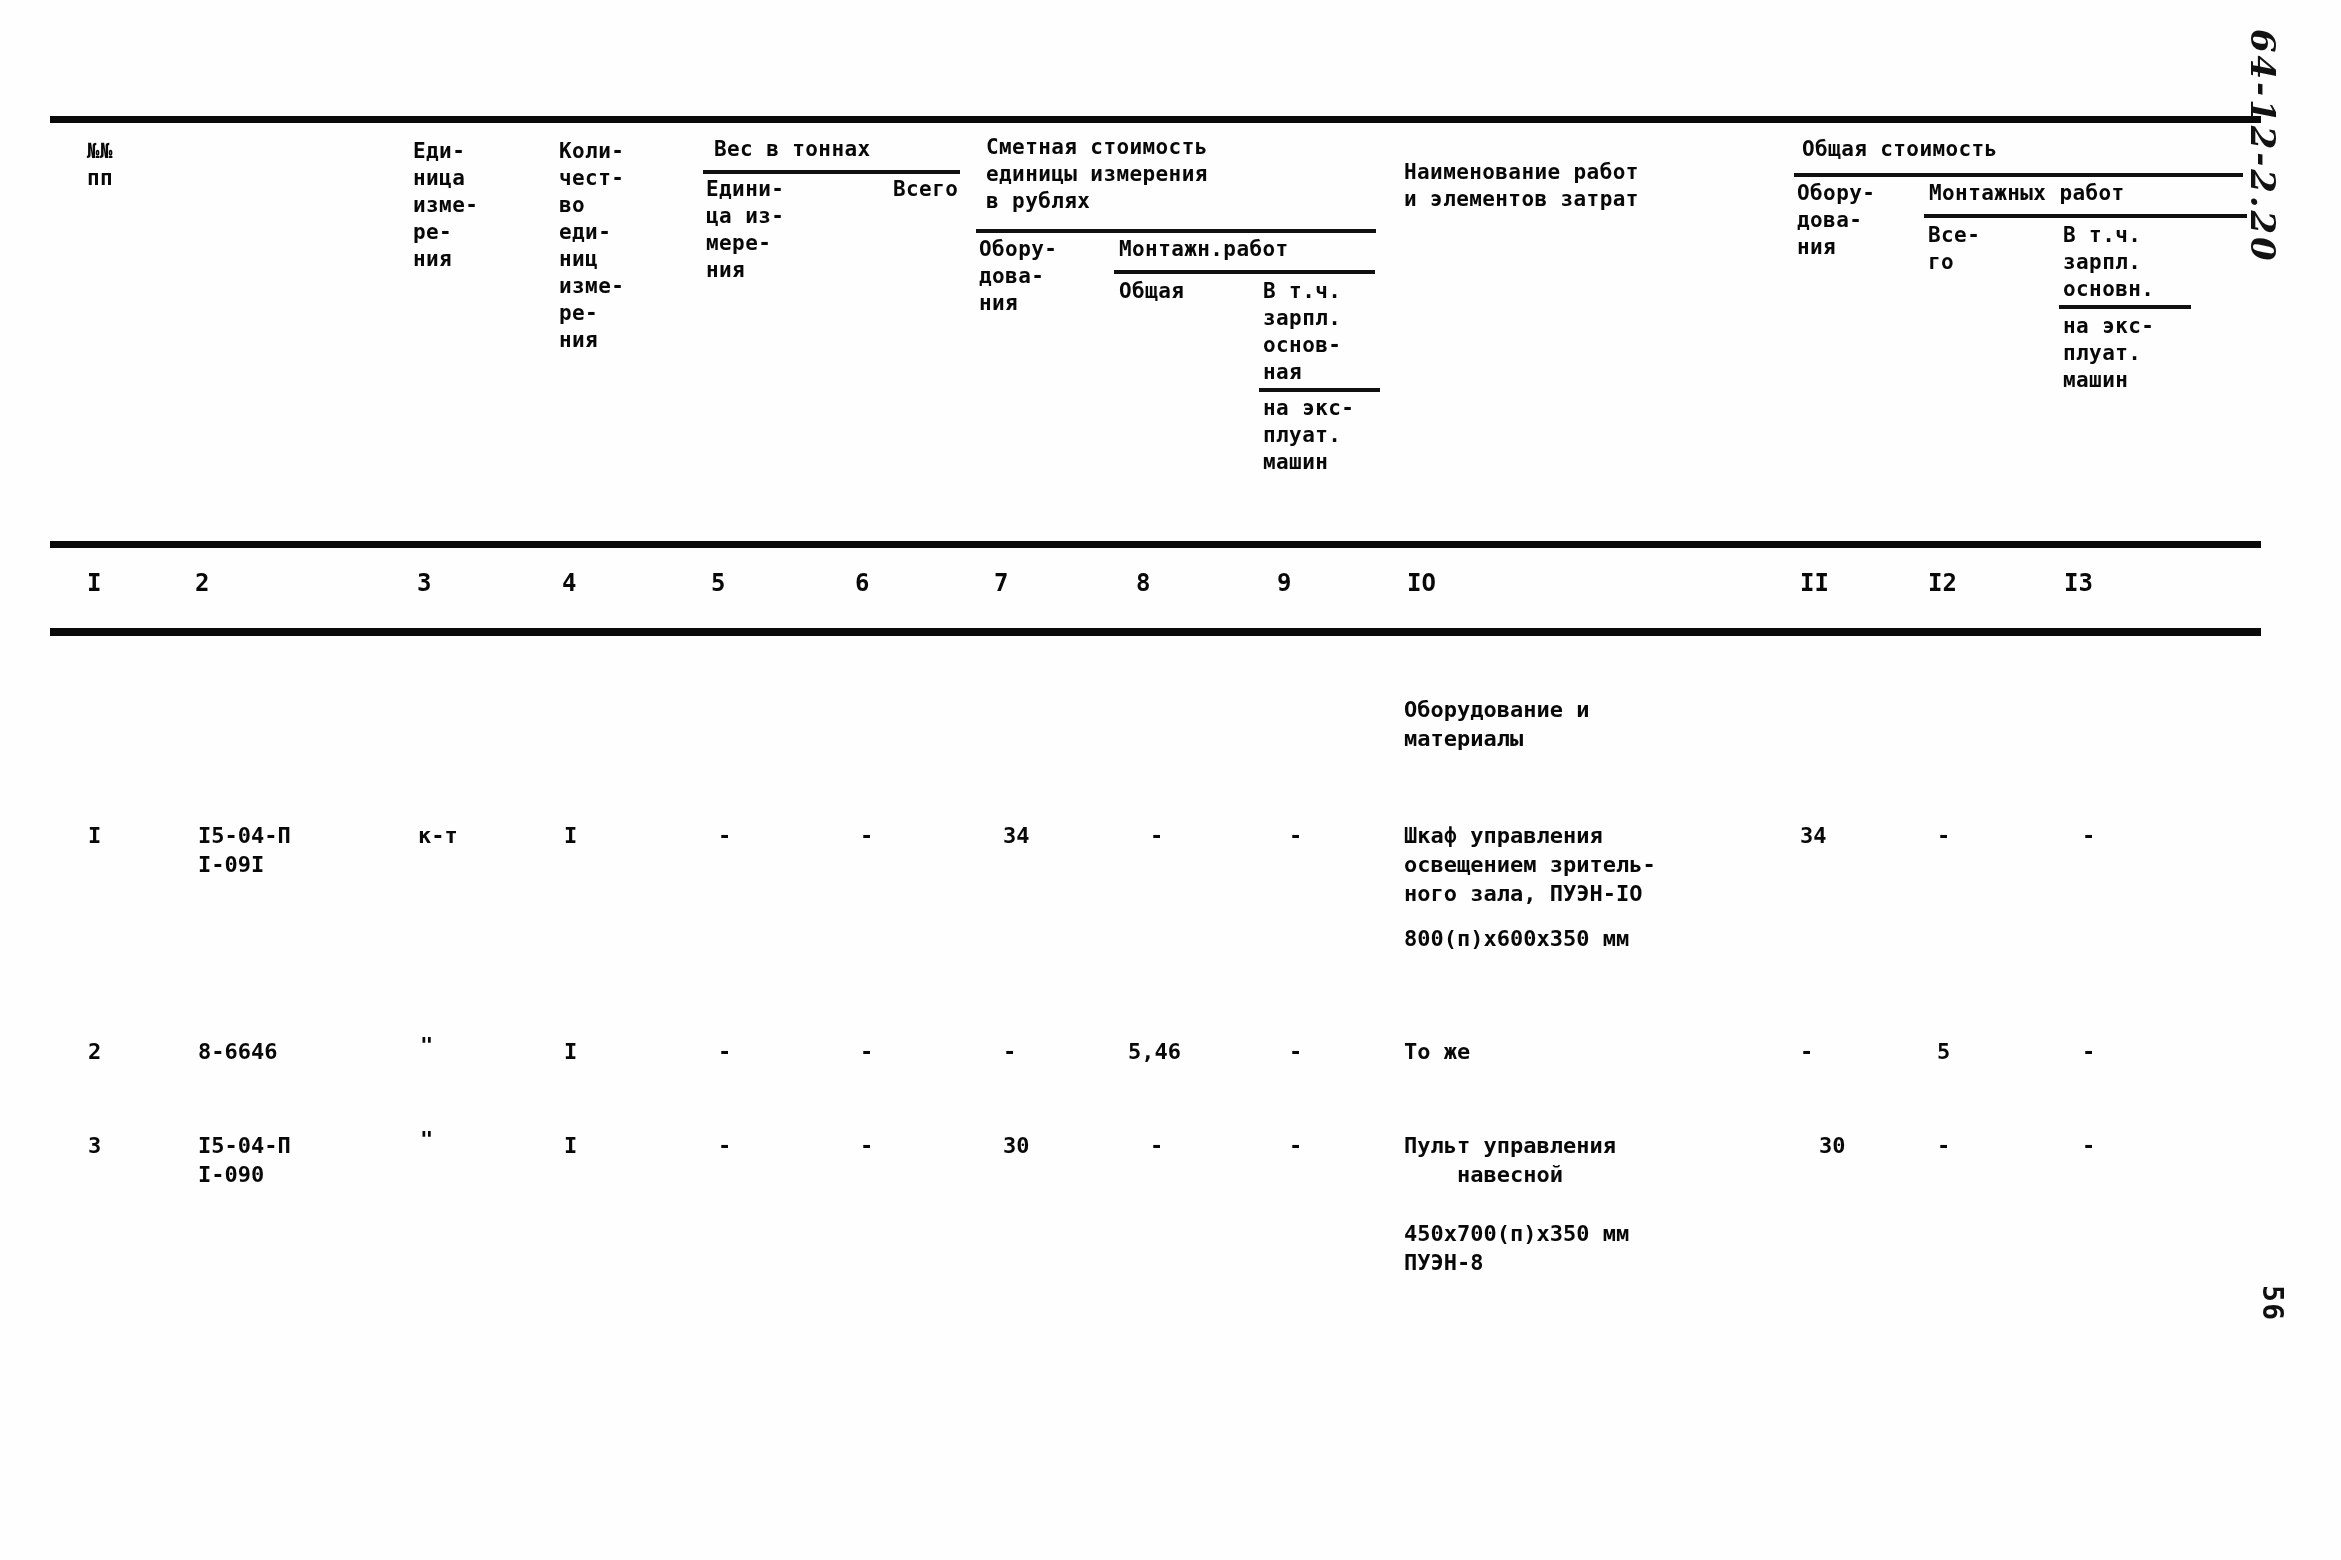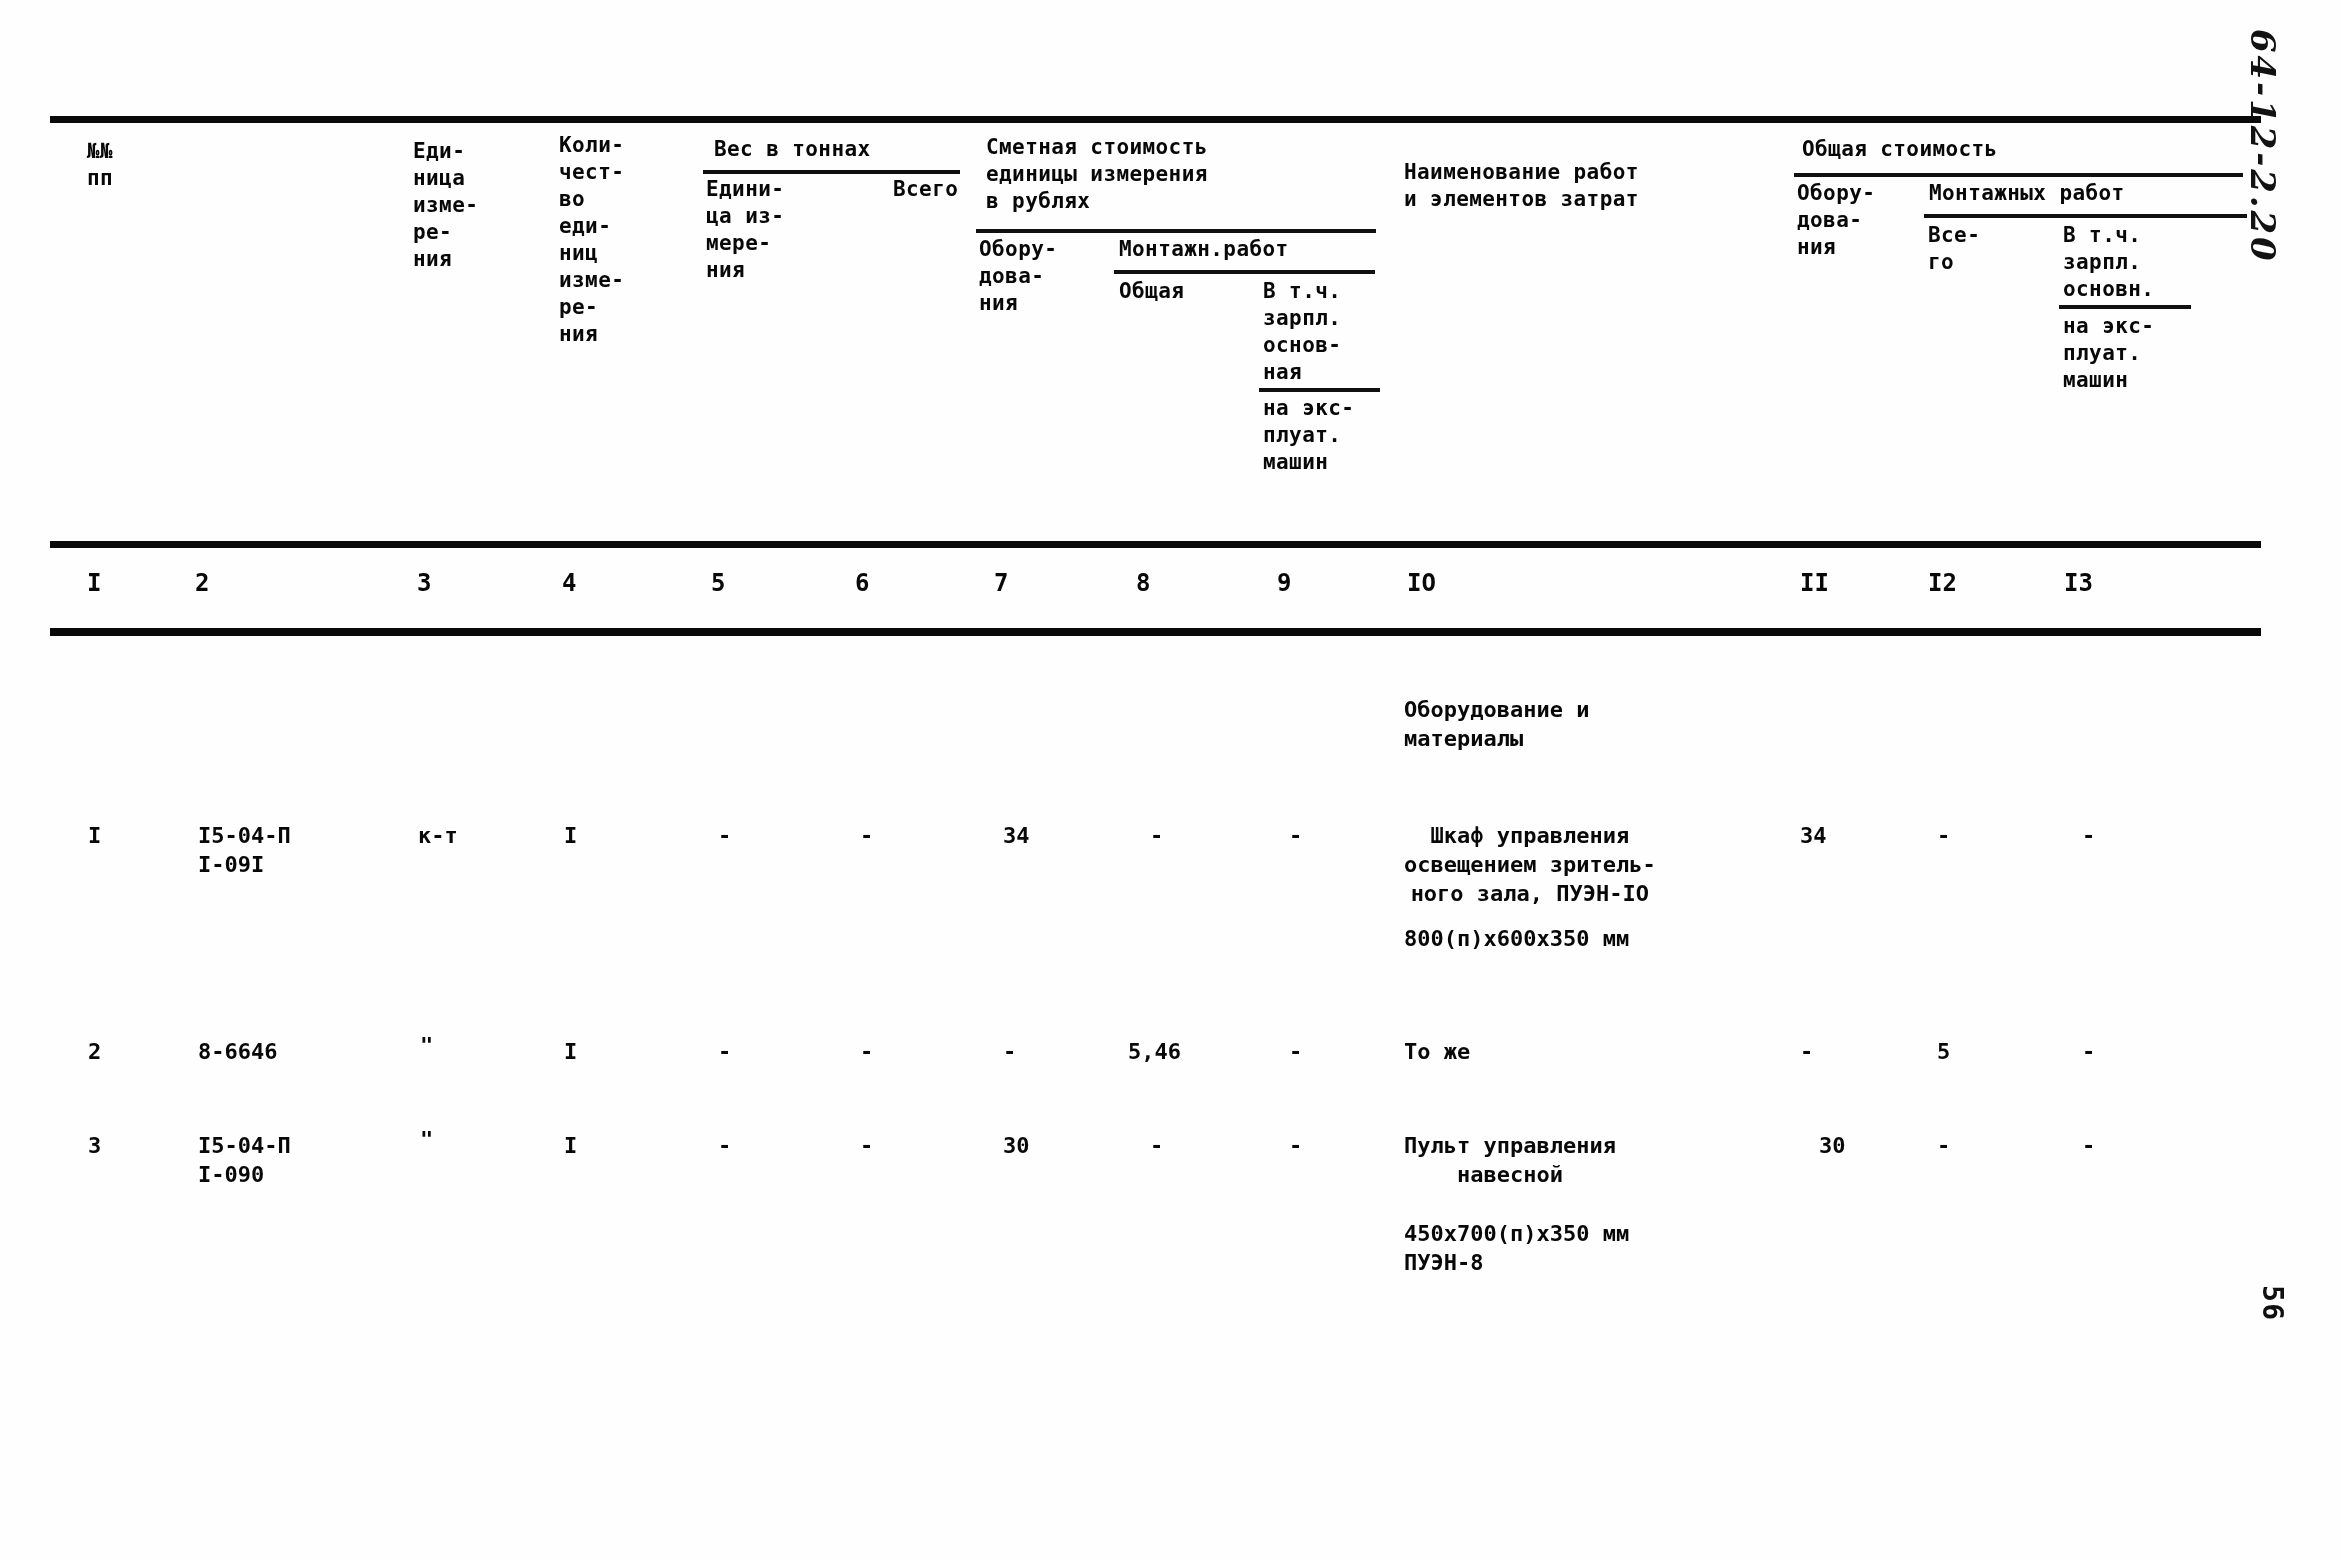--- a/index.html
+++ b/index.html
@@ -104,21 +104,21 @@
   <div class="t hdr" style="left:87px; top:138px;">№№
 пп</div>
 
 
   <div class="t hdr" style="left:413px; top:138px;">Еди-
 ница
 изме-
 ре-
 ния</div>
 
-  <div class="t hdr" style="left:559px; top:132px;">Коли-
+  <div class="t hdr" style="left:559px; top:138px;">Коли-
 чест-
 во
 еди-
 ниц
 изме-
 ре-
 ния</div>
 
   <div class="t hdr" style="left:714px; top:136px;">Вес в тоннах</div>
   <div class="subrule" style="left:703px; top:170px; width:257px;"></div>
@@ -189,21 +189,21 @@
   <div class="cell" style="left:88px;  top:821px;">I</div>
   <div class="cell" style="left:198px;  top:821px;">I5-04-П
 I-09I</div>
   <div class="cell" style="left:418px;  top:821px;">к-т</div>
   <div class="cell" style="left:564px;  top:821px;">I</div>
   <div class="cell" style="left:718px;  top:821px;">-</div>
   <div class="cell" style="left:860px; top:821px;">-</div>
   <div class="cell" style="left:1003px; top:821px;">34</div>
   <div class="cell" style="left:1150px; top:821px;">-</div>
   <div class="cell" style="left:1289px; top:821px;">-</div>
-  <div class="cell" style="left:1404px; top:821px;text-align:center;">Шкаф управления
+  <div class="cell" style="left:1404px; top:821px;">Шкаф управления
 освещением зритель-
 ного зала, ПУЭН-IO</div>
   <div class="cell" style="left:1404px; top:924px;">800(п)х600х350 мм</div>
   <div class="cell" style="left:1800px; top:821px;">34</div>
   <div class="cell" style="left:1937px; top:821px;">-</div>
   <div class="cell" style="left:2082px; top:821px;">-</div>
 
   <div class="cell" style="left:88px;  top:1037px;">2</div>
   <div class="cell" style="left:198px;  top:1037px;">8-6646</div>
   <div class="cell" style="left:420px;  top:1031px;">"</div>

